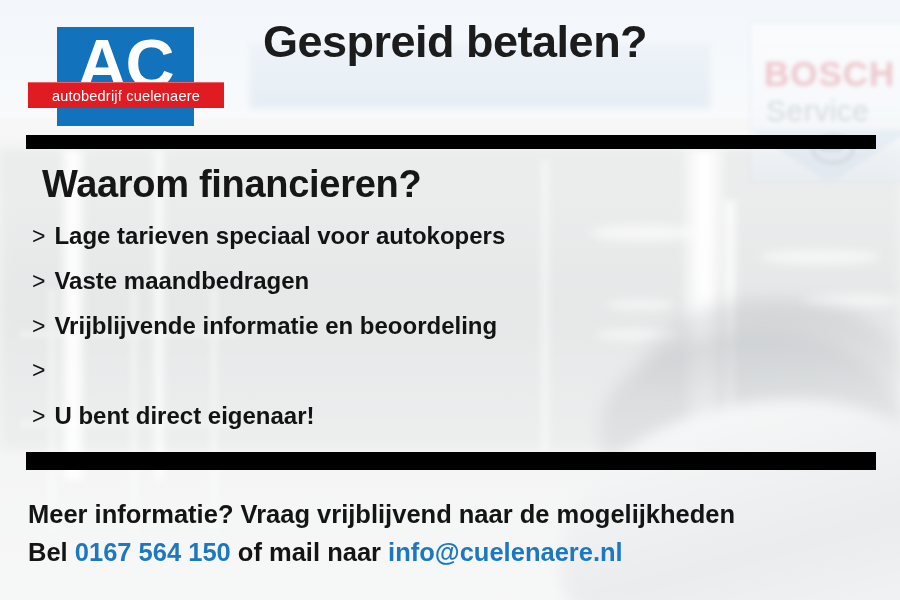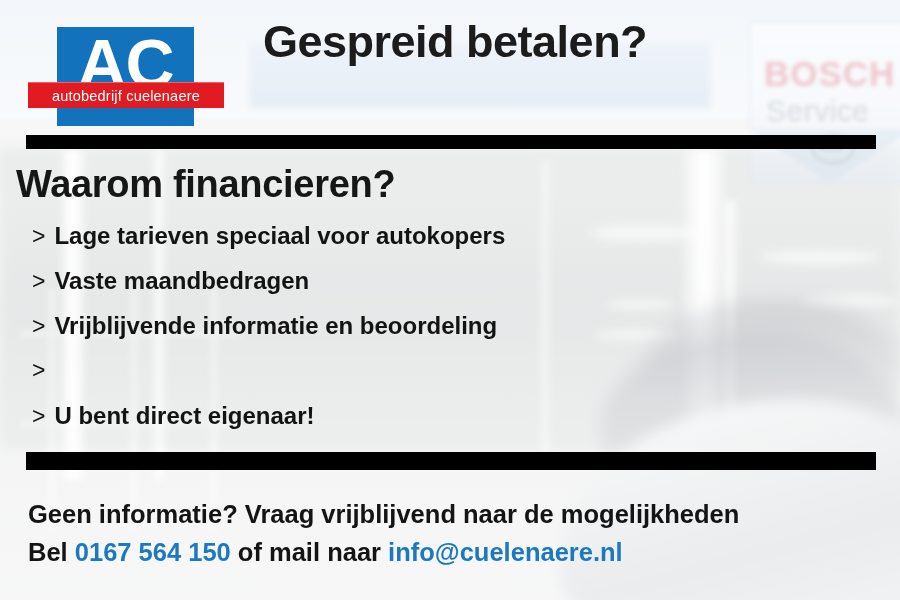--- a/index.html
+++ b/index.html
@@ -247,21 +247,21 @@
     left: 26px;
     width: 850px;
     background: #000000;
   }
   .rule-top    { top: 135px; height: 14px; }
   .rule-bottom { top: 452px; height: 18px; }
 
   
   .body-title {
     position: absolute;
-    left: 16px; top: 163px;
+    left: 42px; top: 163px;
     font-size: 38px;
     font-weight: 700;
     color: #161616;
     letter-spacing: -.3px;
     white-space: nowrap;
   }
   .bullets {
     position: absolute;
     left: 32px; top: 222px;
     width: 620px;
@@ -371,17 +371,17 @@
     </div>
     <div class="bullet">
       <span class="bullet-chev">&gt;</span>
       <span>U bent direct eigenaar!</span>
     </div>
   </div>
 
   <div class="rule rule-bottom"></div>
 
   <div class="footer">
-    <div class="footer-line">Geen informatie? Vraag vrijblijvend naar de mogelijkheden</div>
+    <div class="footer-line">Meer informatie? Vraag vrijblijvend naar de mogelijkheden</div>
     <div class="footer-line"><span>Bel </span><span class="accent">0167 564 150</span><span> of mail naar </span><span class="accent">info@cuelenaere.nl</span></div>
   </div>
 
 </div>
 
 </body></html>

